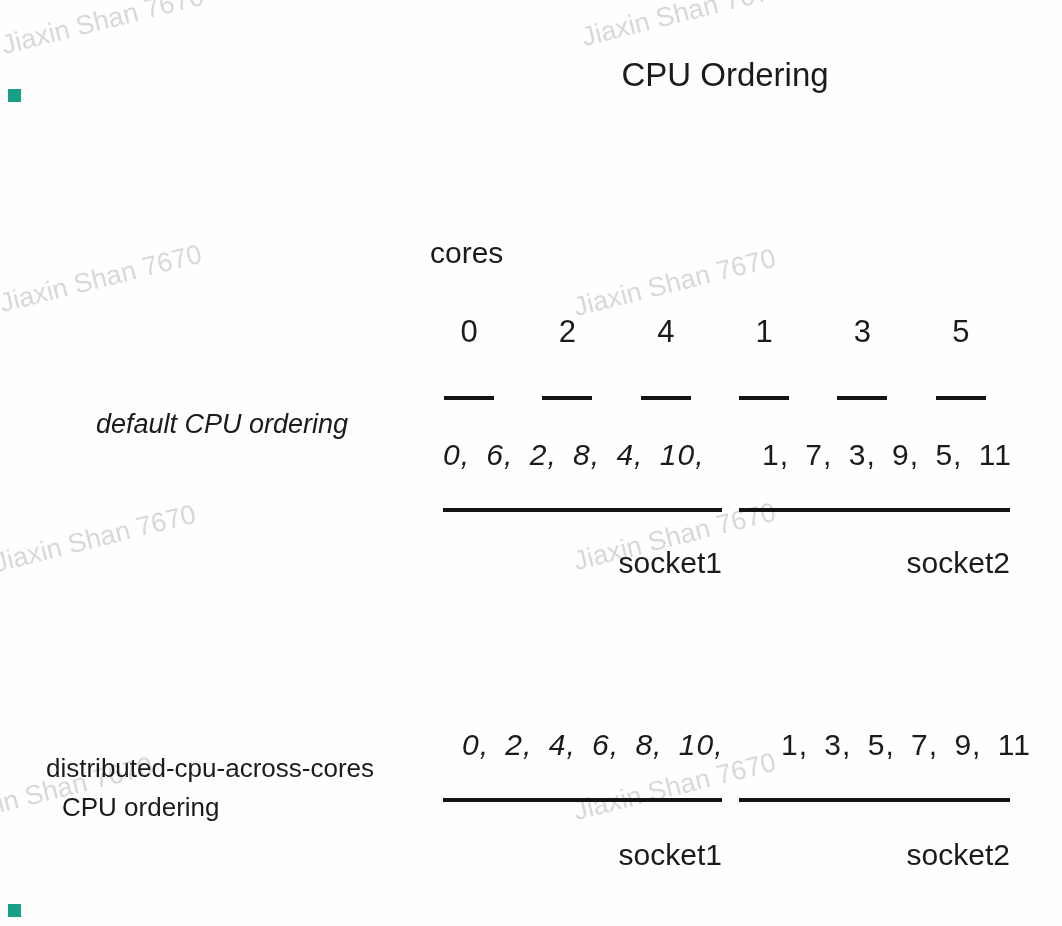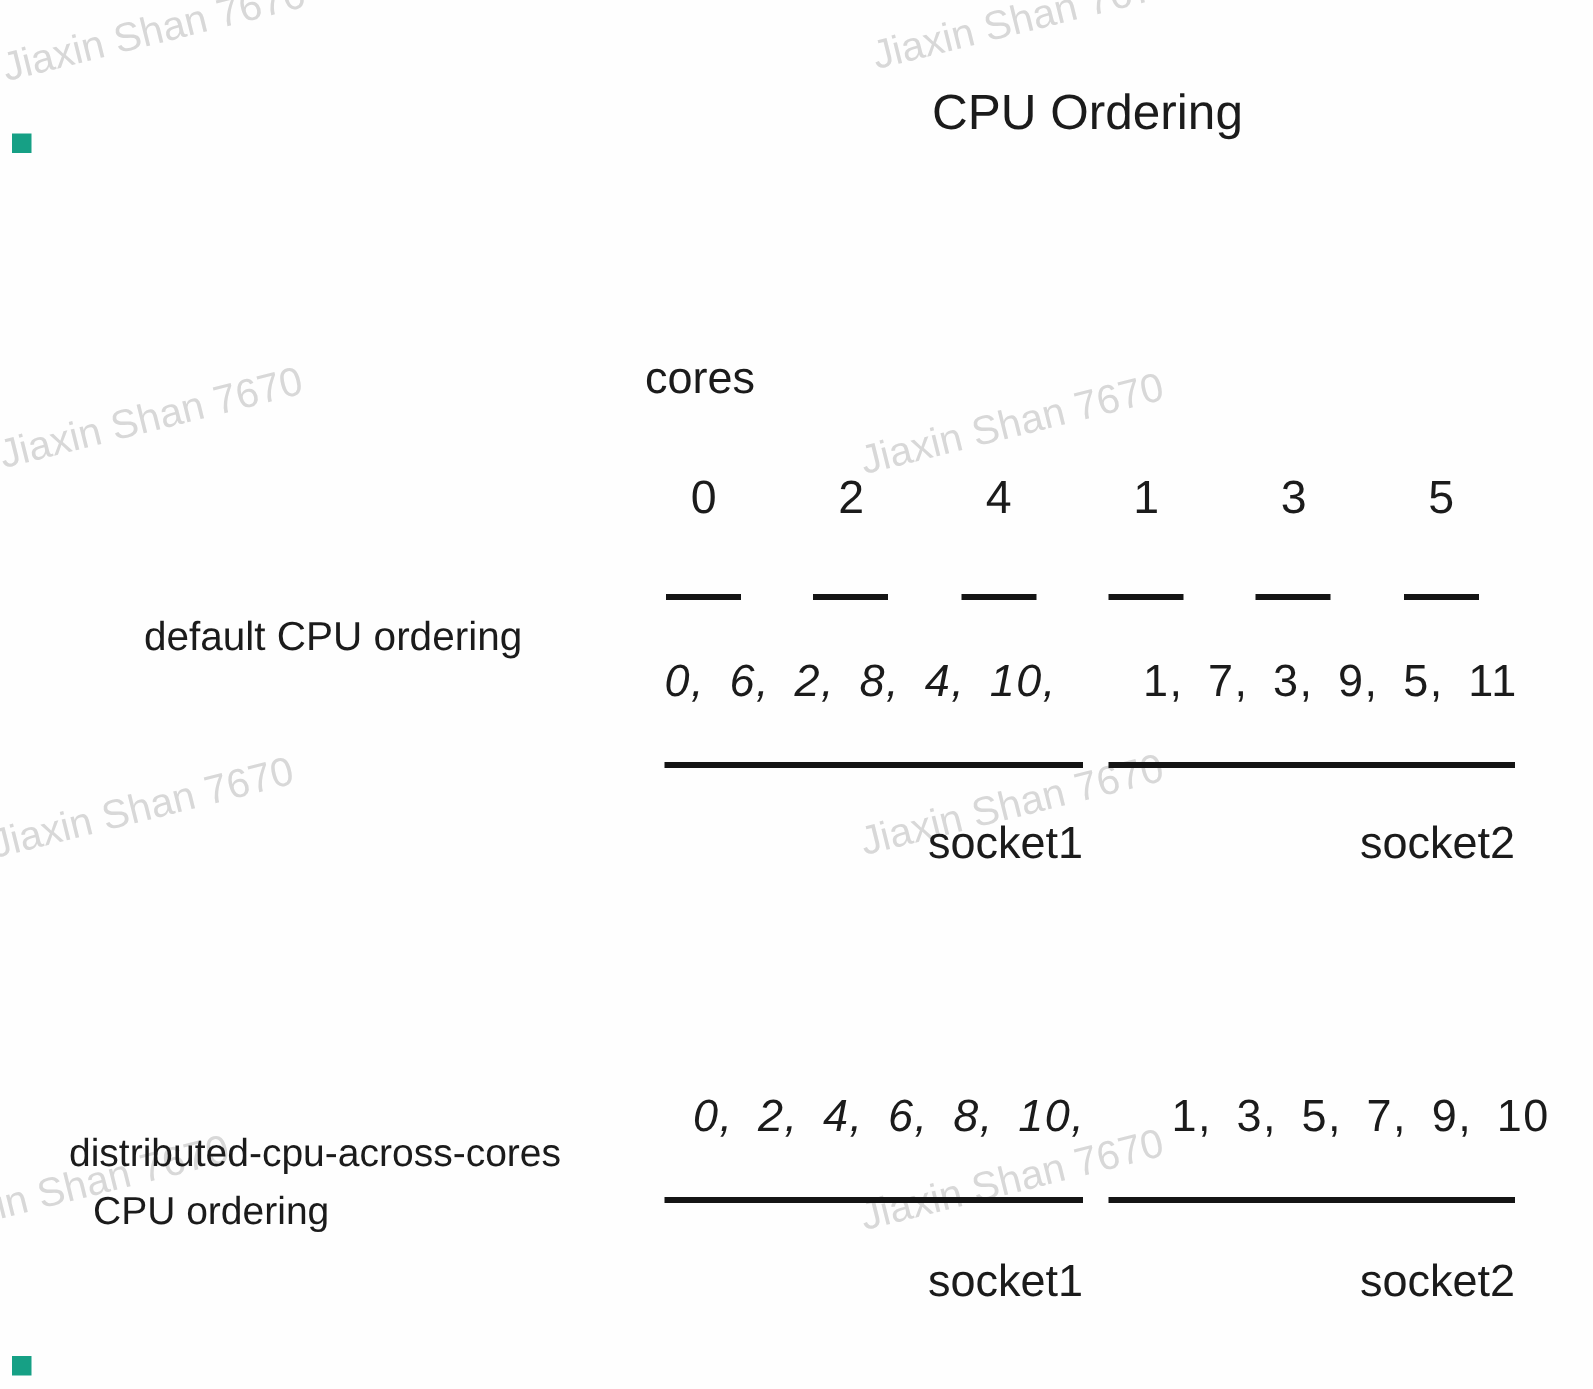--- a/index.html
+++ b/index.html
@@ -69,21 +69,21 @@
   .dash-row { top: 396px; }
   .dash {
     width: 50px; height: 4px;
     background: #141414;
     margin: 0 auto;
   }
   .row-label {
     font-size: 27px;
     white-space: nowrap;
   }
-  .default-label { left: 96px; top: 409px; }
+  .default-label { left: 96px; top: 409px; font-style: italic; }
   .dist-label-1  { left: 46px; top: 753px; font-size: 26px; }
   .dist-label-2  { left: 62px; top: 792px; font-size: 26px; }
   .values {
     font-size: 30px;
     letter-spacing: 1px;
     word-spacing: 7px;
     white-space: nowrap;
   }
   .values.s1 { left: 443px; font-style: italic; }
   .values.s2 { left: 762px; }
@@ -161,19 +161,19 @@
   <div class="content values s1 row1">0, 6, 2, 8, 4, 10,</div>
   <div class="content values s2 row1">1, 7, 3, 9, 5, 11</div>
   <div class="content underline s1 row1"></div>
   <div class="content underline s2 row1"></div>
   <div class="content socket-label s1 row1">socket1</div>
   <div class="content socket-label s2 row1">socket2</div>
 
   <div class="content row-label dist-label-1">distributed-cpu-across-cores</div>
   <div class="content row-label dist-label-2">CPU ordering</div>
   <div class="content values s1 row2">0, 2, 4, 6, 8, 10,</div>
-  <div class="content values s2 row2">1, 3, 5, 7, 9, 10</div>
+  <div class="content values s2 row2">1, 3, 5, 7, 9, 11</div>
   <div class="content underline s1 row2"></div>
   <div class="content underline s2 row2"></div>
   <div class="content socket-label s1 row2">socket1</div>
   <div class="content socket-label s2 row2">socket2</div>
 
 </div>
 
 </body></html>

